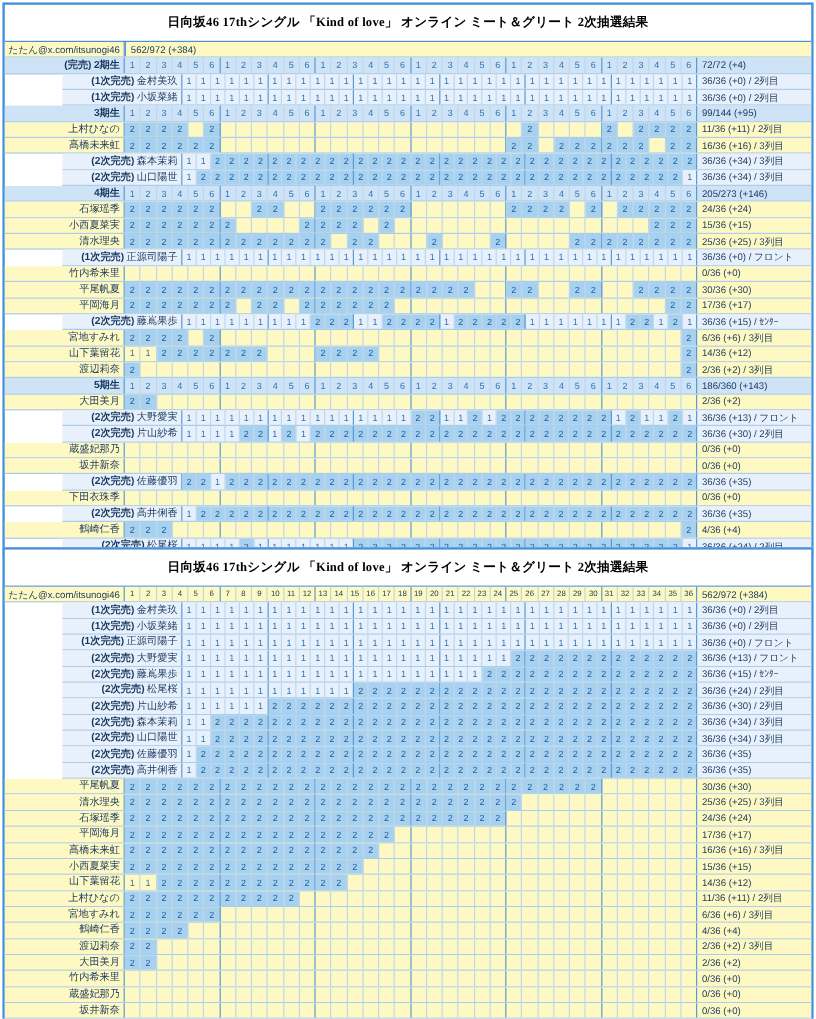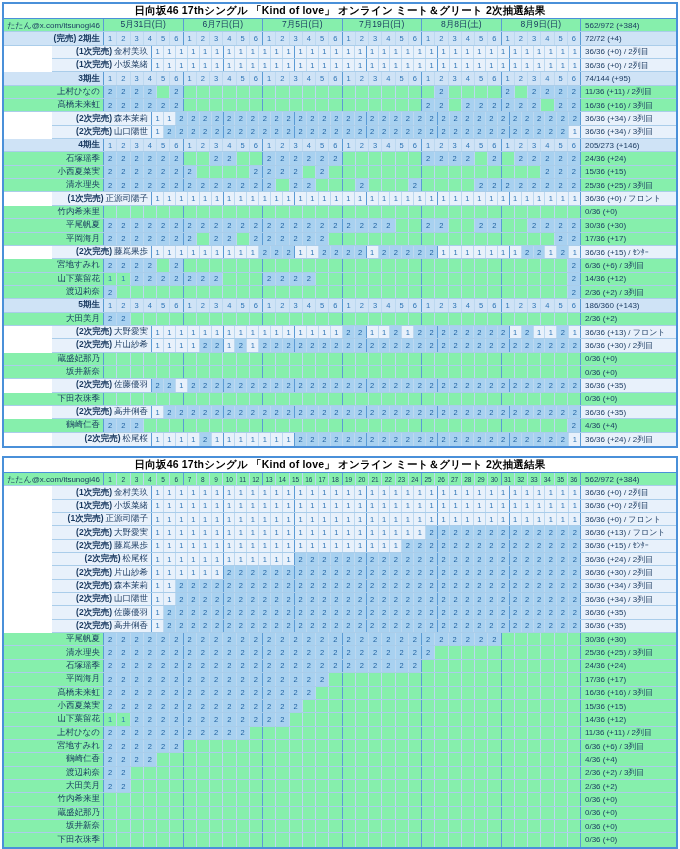--- a/index.html
+++ b/index.html
@@ -1,23 +1,23 @@
 <!DOCTYPE html>
 <html><head>
 <meta charset="utf-8">
 <style>
   * { box-sizing: border-box; margin: 0; padding: 0; }
   html,body { width: 680px; height: 849px; background: #fff;
     font-family: "Liberation Sans", "DejaVu Sans", sans-serif; position: relative; }
   .tbl { position: absolute; left: 2px; width: 676px; border: 2px solid #4a90d9; background: #fff; }
   #t1 { top: 2px; }
   #t2 { top: 456px; }
-  .title-row { height: 15px; display: flex; align-items: center; justify-content: center;
-    font-size: 10.5px; font-weight: bold; color: #000; border-bottom: 1px solid #4a90d9; letter-spacing: 0.2px; }
-  .row { display: flex; height: 13.35px; border-bottom: 1px solid #aacdea; background: #86efac; }
+  .title-row { height: 31px; display: flex; align-items: center; justify-content: center;
+    font-size: 10.5px; font-weight: bold; color: #000; border-bottom: 1px solid #4a90d9; letter-spacing: 0.2px; font-family: Liberation Serif, serif; }
+  .row { display: flex; height: 13.35px; border-bottom: 1px solid #aacdea; background: #fef9c3; }
   .row:last-child { border-bottom: none; }
   .row.grp { background: #cfe3f6; }
   .row.grp .lbl { font-weight: bold; }
   .row.sold { background: #e8f1fb; margin-left: 48px; }
   .lbl { width: 100px; flex: none; display: flex; align-items: center; justify-content: flex-end;
     padding-right: 3px; font-size: 8.5px; color: #17375e; border-right: 1px solid #5b9bd5; white-space: nowrap; overflow: hidden; }
   .lbl .pfx { font-weight: bold; margin-right: 2px; }
   .lbl.hdr { justify-content: center; padding-right: 0; font-size: 8px; }
   .grid { flex: 1; display: flex; min-width: 0; }
   .cell { flex: 1; min-width: 0; display: flex; align-items: center; justify-content: center;
@@ -33,28 +33,20 @@
     font-size: 8px; color: #17375e; border-left: 1px solid #5b9bd5; white-space: nowrap; overflow: hidden; text-align: center; }
 </style>
 </head>
 <body>
 
 <div class="tbl" id="t1">
   <div class="title-row">日向坂46 17thシングル 「Kind of love」 オンライン ミート＆グリート 2次抽選結果</div>
   <div id="rows0">
       <div class="row">
         <div class="lbl hdr">たたん@x.com/itsunogi46</div>
-        <div class="grid">
-          <div class="dcell">5月31日(日)</div>
-          <div class="dcell">6月7日(日)</div>
-          <div class="dcell">7月5日(日)</div>
-          <div class="dcell">7月19日(日)</div>
-          <div class="dcell">8月8日(土)</div>
-          <div class="dcell">8月9日(日)</div>
-        </div>
         <div class="res">562/972 (+384)</div>
       </div>
       <div class="row grp">
         <div class="lbl">
           <div class="pfx" style="display: inline;">(完売)</div>
           <span>2期生</span>
         </div>
         <div class="grid">
           <div class="cell">1</div>
           <div class="cell">2</div>
@@ -220,21 +212,21 @@
           <div class="cell">4</div>
           <div class="cell">5</div>
           <div class="cell b">6</div>
           <div class="cell">1</div>
           <div class="cell">2</div>
           <div class="cell">3</div>
           <div class="cell">4</div>
           <div class="cell">5</div>
           <div class="cell b">6</div>
         </div>
-        <div class="res">74/144 (+95)</div>
+        <div class="res">99/144 (+95)</div>
       </div>
       <div class="row">
         <div class="lbl">
           <span>上村ひなの</span>
         </div>
         <div class="grid">
           <div class="cell v2">2</div>
           <div class="cell v2">2</div>
           <div class="cell v2">2</div>
           <div class="cell v2">2</div>

